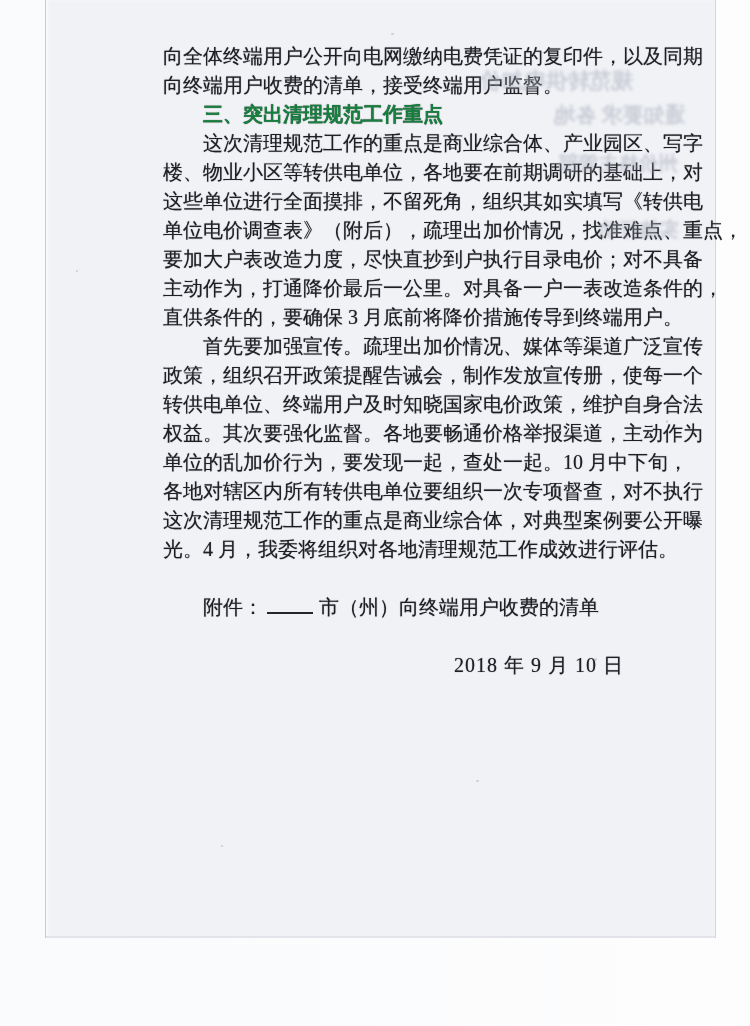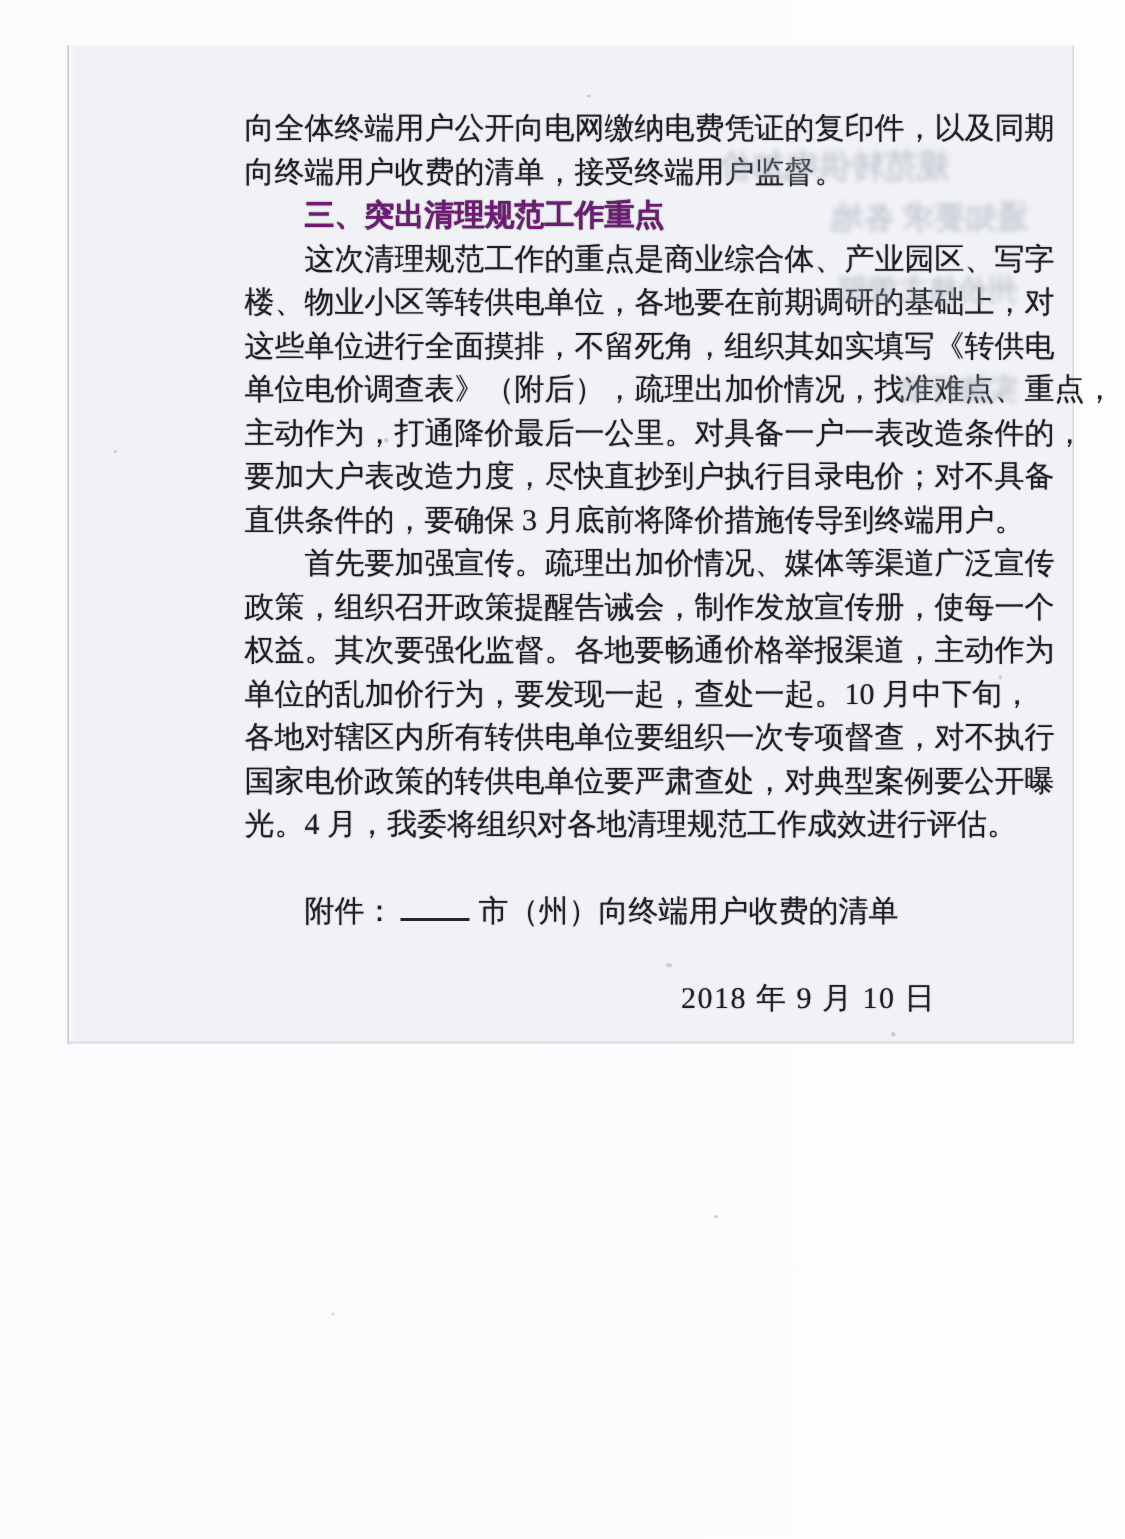--- a/index.html
+++ b/index.html
@@ -15,40 +15,39 @@
     width: 750px;
     height: 1026px;
     background: linear-gradient(90deg, #fafbfc 0 45px, #fdfdfe 714px 100%);
     font-family: "Liberation Serif", "DejaVu Serif", serif;
   }
   .paper {
     position: absolute;
     left: 45px;
     top: 0;
     width: 669px;
-    height: 666px;
+    height: 938px;
     background: #f1f2f6;
     border-left: 1px solid #c6c9d1;
     border-right: 1px solid #d4d7de;
     box-shadow: inset 0 -2px 0 #e2e4ea, inset 2px 0 3px rgba(255,255,255,.6);
-    margin-top: 30px;
   }
   .doc {
     position: absolute;
     left: 117px;
     top: 42px;
     width: 470px;
     font-size: 20px;
     line-height: 29px;
     color: #1e1f23;
     text-shadow: 0 0 1px rgba(25,25,35,.6);
   }
   .line { height: 29px; white-space: nowrap; }
   .indent { padding-left: 40px; }
-  .bold { font-weight: bold; color: #701a75; text-shadow: 0 0 1px rgba(10,10,15,.8); }
+  .bold { font-weight: bold; color: #15803d; text-shadow: 0 0 1px rgba(10,10,15,.8); }
   .sig  { padding-left: 256px; }
   .date { padding-left: 291px; letter-spacing: 1px; }
   .uline {
     display: inline-block;
     width: 46px;
     height: 15px;
     border-bottom: 2px solid #26272b;
     margin: 0 6px 0 4px;
   }
   .ghost {
@@ -75,29 +74,30 @@
   <div class="paper">
 
     <div class="doc">
         <div class="line">向全体终端用户公开向电网缴纳电费凭证的复印件，以及同期</div>
         <div class="line">向终端用户收费的清单，接受终端用户监督。</div>
         <div class="line bold indent">三、突出清理规范工作重点</div>
         <div class="line indent">这次清理规范工作的重点是商业综合体、产业园区、写字</div>
         <div class="line">楼、物业小区等转供电单位，各地要在前期调研的基础上，对</div>
         <div class="line">这些单位进行全面摸排，不留死角，组织其如实填写《转供电</div>
         <div class="line">单位电价调查表》（附后），疏理出加价情况，找准难点、重点，</div>
+        <div class="line">要加大户表改造力度，尽快直抄到户执行目录电价；对不具备</div>
         <div class="line">主动作为，打通降价最后一公里。对具备一户一表改造条件的，</div>
-        <div class="line">要加大户表改造力度，尽快直抄到户执行目录电价；对不具备</div>
         <div class="line">直供条件的，要确保 3 月底前将降价措施传导到终端用户。</div>
         <div class="line indent">首先要加强宣传。疏理出加价情况、媒体等渠道广泛宣传</div>
         <div class="line">政策，组织召开政策提醒告诫会，制作发放宣传册，使每一个</div>
+        <div class="line">转供电单位、终端用户及时知晓国家电价政策，维护自身合法</div>
         <div class="line">权益。其次要强化监督。各地要畅通价格举报渠道，主动作为</div>
         <div class="line">单位的乱加价行为，要发现一起，查处一起。10 月中下旬，</div>
         <div class="line">各地对辖区内所有转供电单位要组织一次专项督查，对不执行</div>
-        <div class="line">国家电价政策的转供电单位要严肃查处，对典型案例要公开曝</div>
+        <div class="line">这次清理规范工作的重点是商业综合体，对典型案例要公开曝</div>
         <div class="line">光。4 月，我委将组织对各地清理规范工作成效进行评估。</div>
         <div class="line"></div>
         <div class="line indent"><span>附件：</span><span class="uline"></span><span>市（州）向终端用户收费的清单</span></div>
         <div class="line"></div>
         <div class="line date">2018 年 9 月 10 日</div>
       </div>
 
     <div id="ghost-layer">
         <div class="ghost" style="left: 433px; top: 66px; font-size: 22px;">规范转供电加价</div>
         <div class="ghost" style="left: 508px; top: 101px; font-size: 21px;">通知要求 各地</div>

